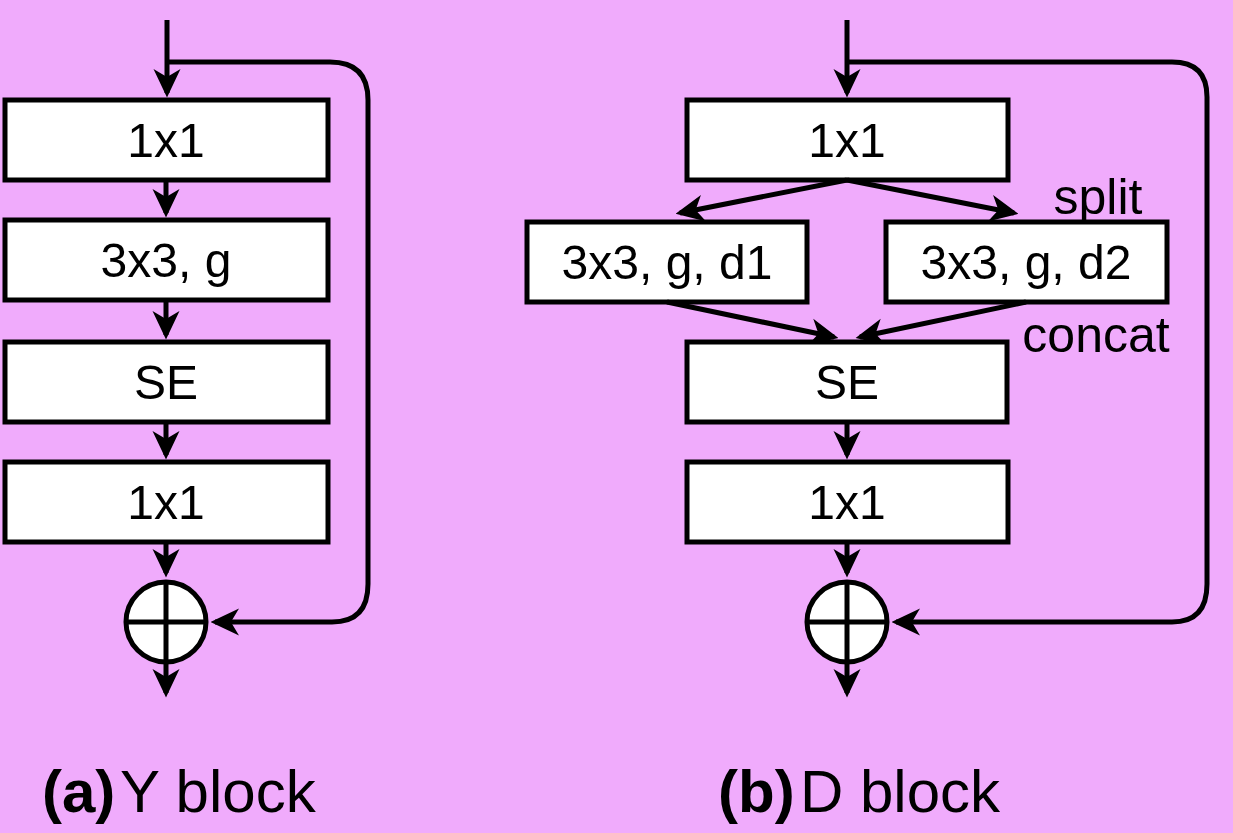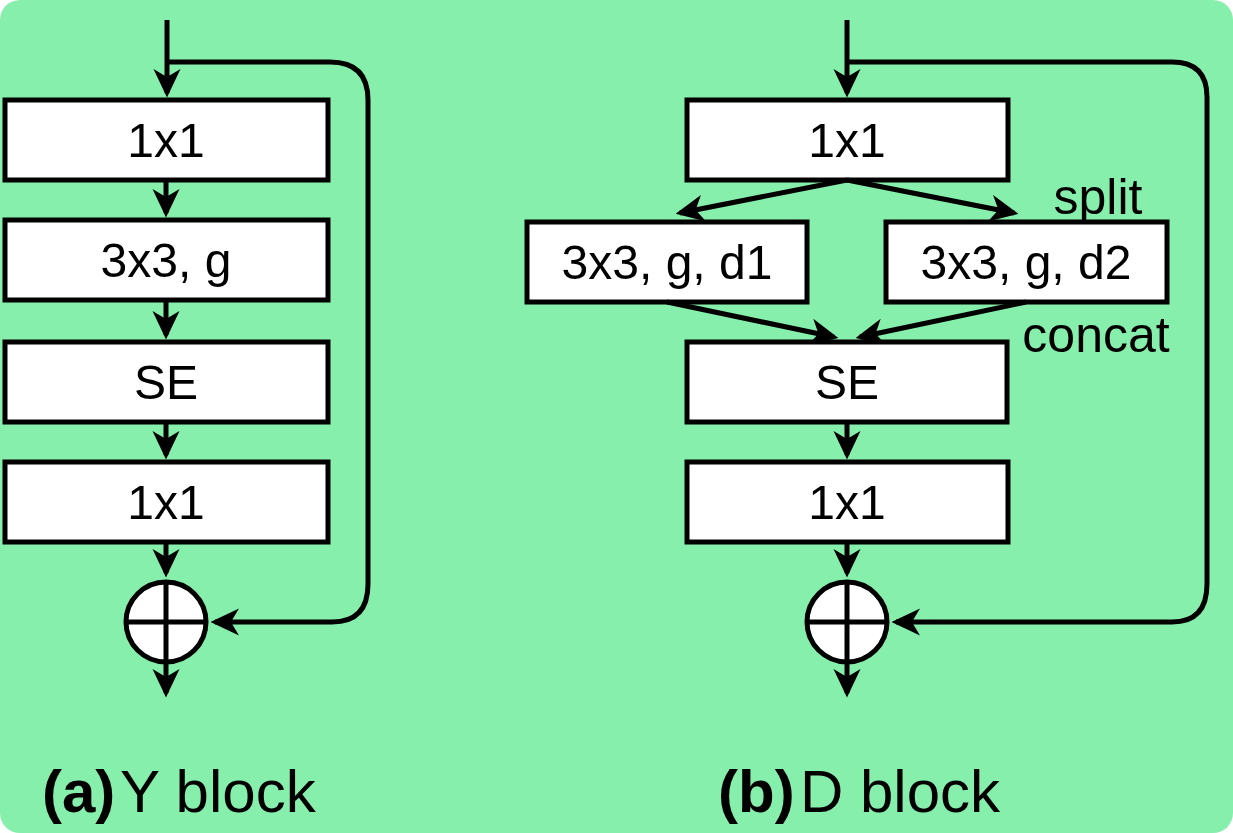--- a/index.html
+++ b/index.html
@@ -4,23 +4,22 @@
 <style>
   html, body {
     margin: 0;
     padding: 0;
     background: #ffffff;
   }
   .figure-canvas {
     position: relative;
     width: 1233px;
     height: 833px;
-    background: #86efac;
+    background: #f0abfc;
     font-family: "Liberation Sans", "DejaVu Sans", sans-serif;
-    border-radius: 20px;
   }
   svg { display: block; }
   .flow-line {
     fill: none;
     stroke: #000000;
     stroke-width: 5;
   }
   .block-box {
     fill: #ffffff;
     stroke: #000000;

